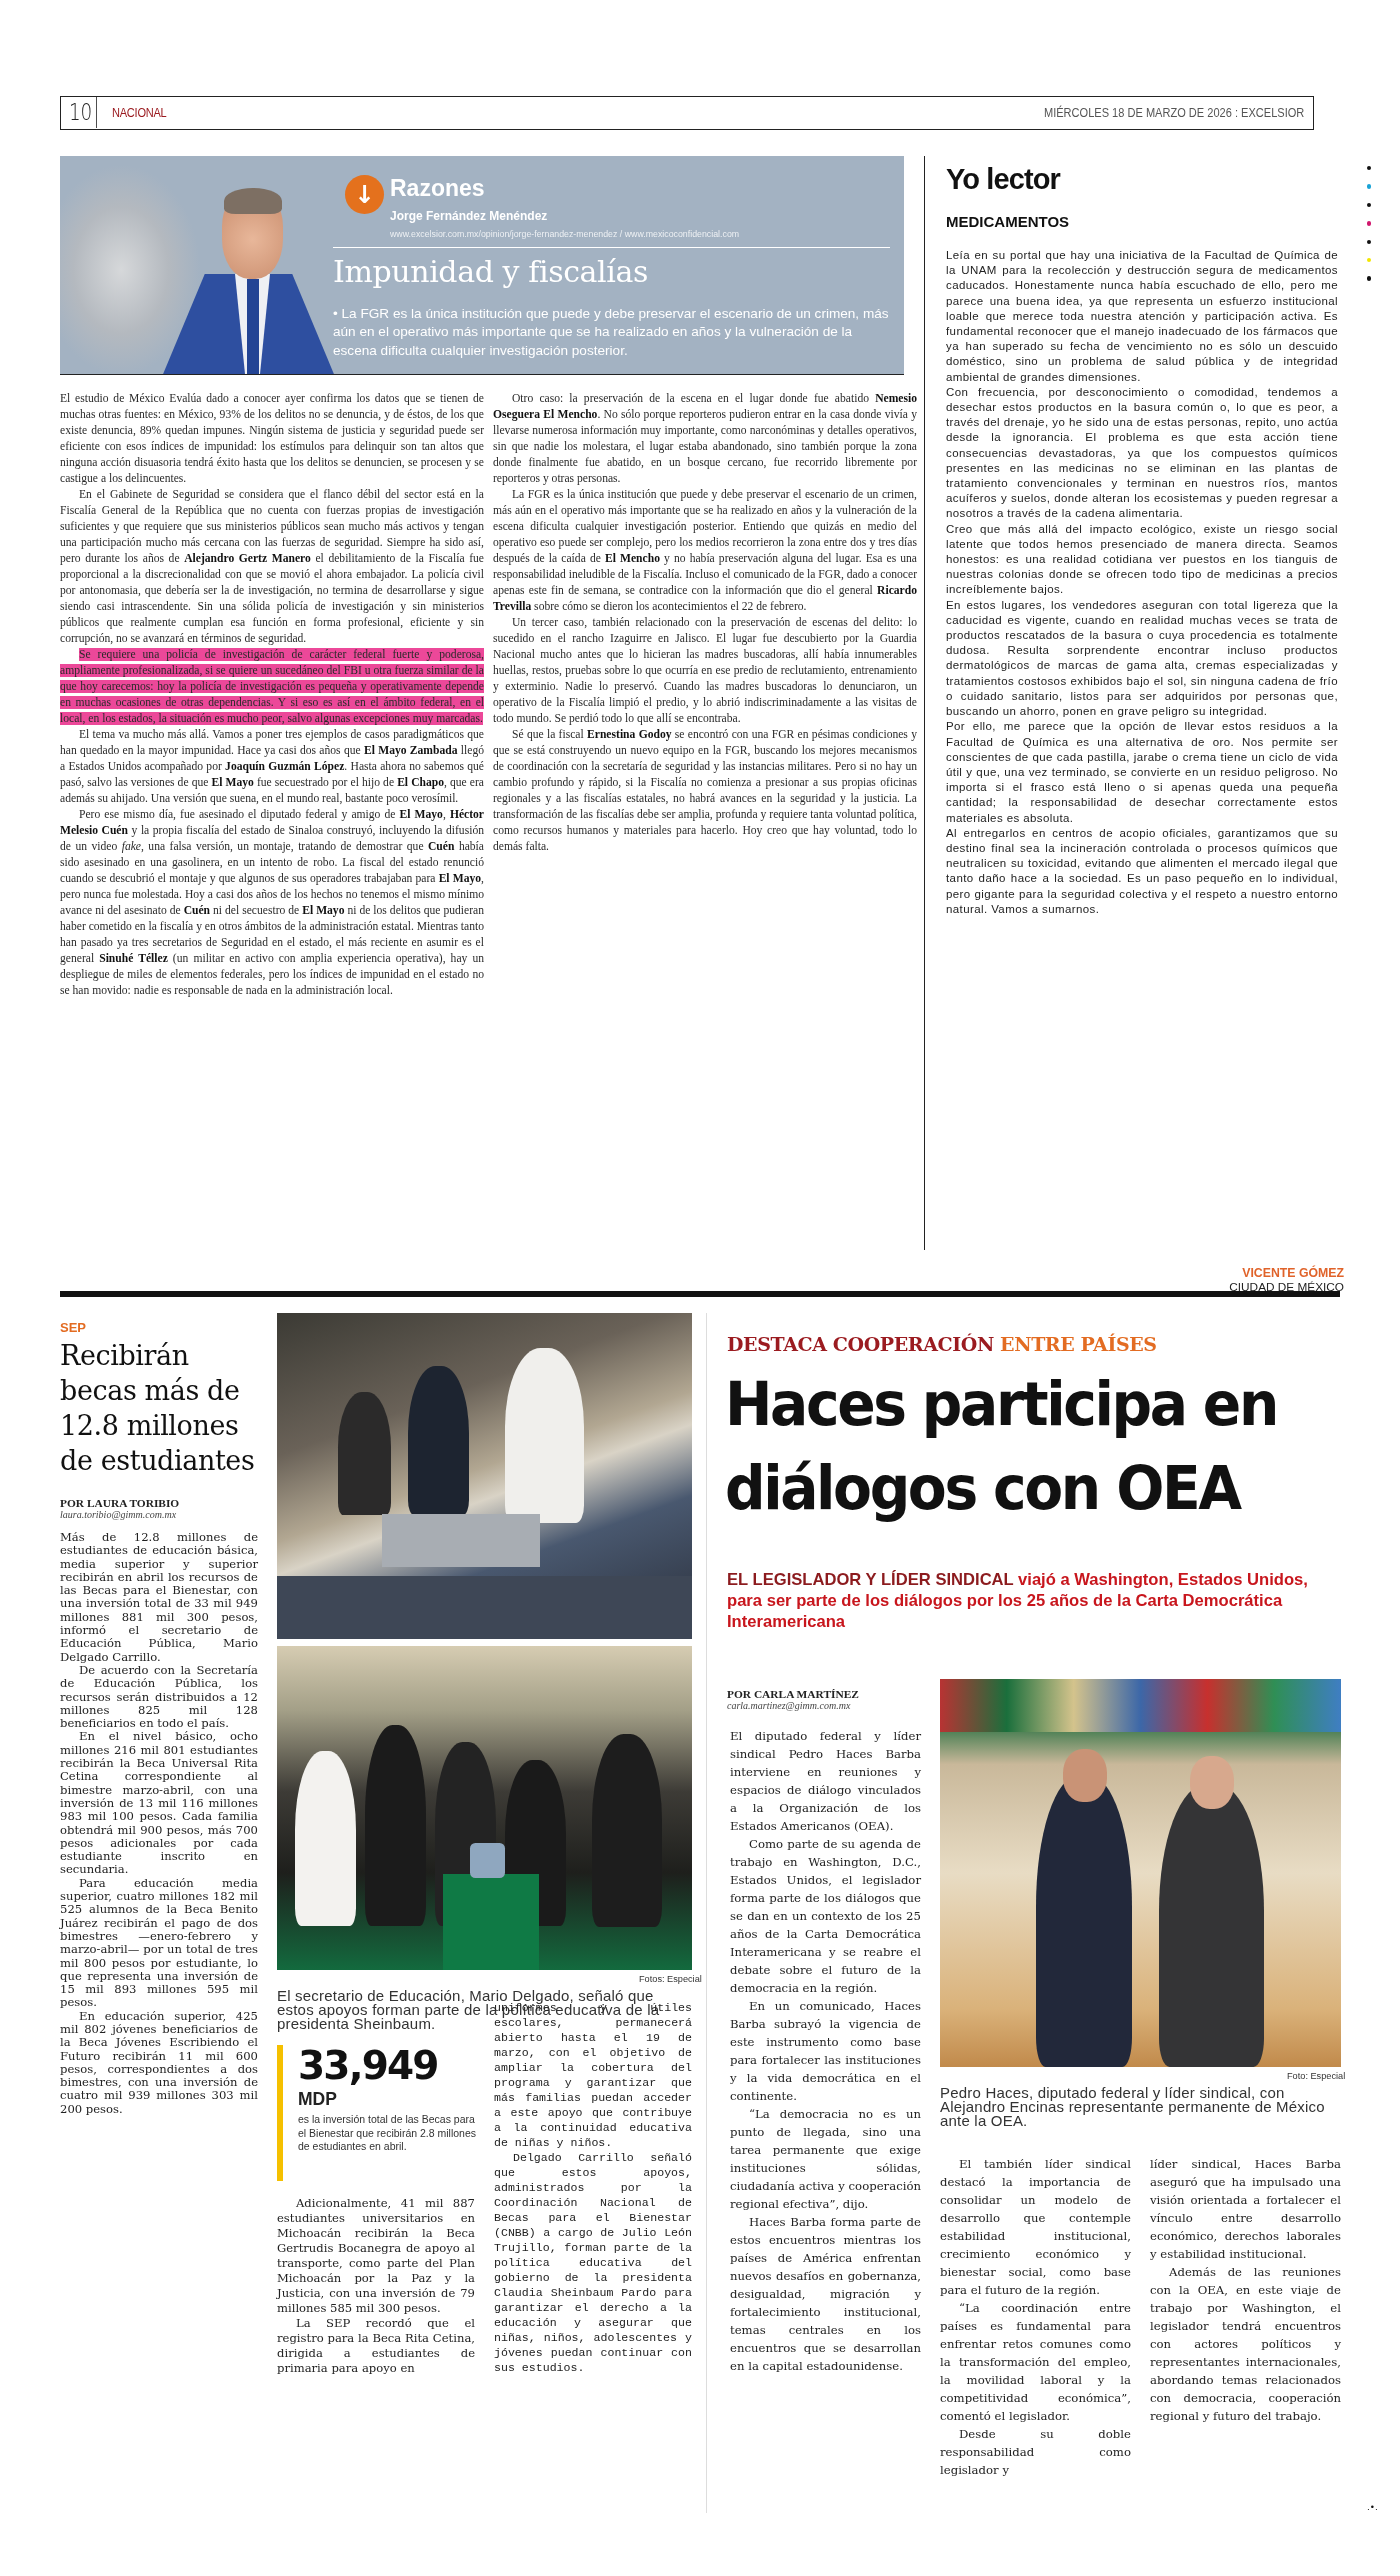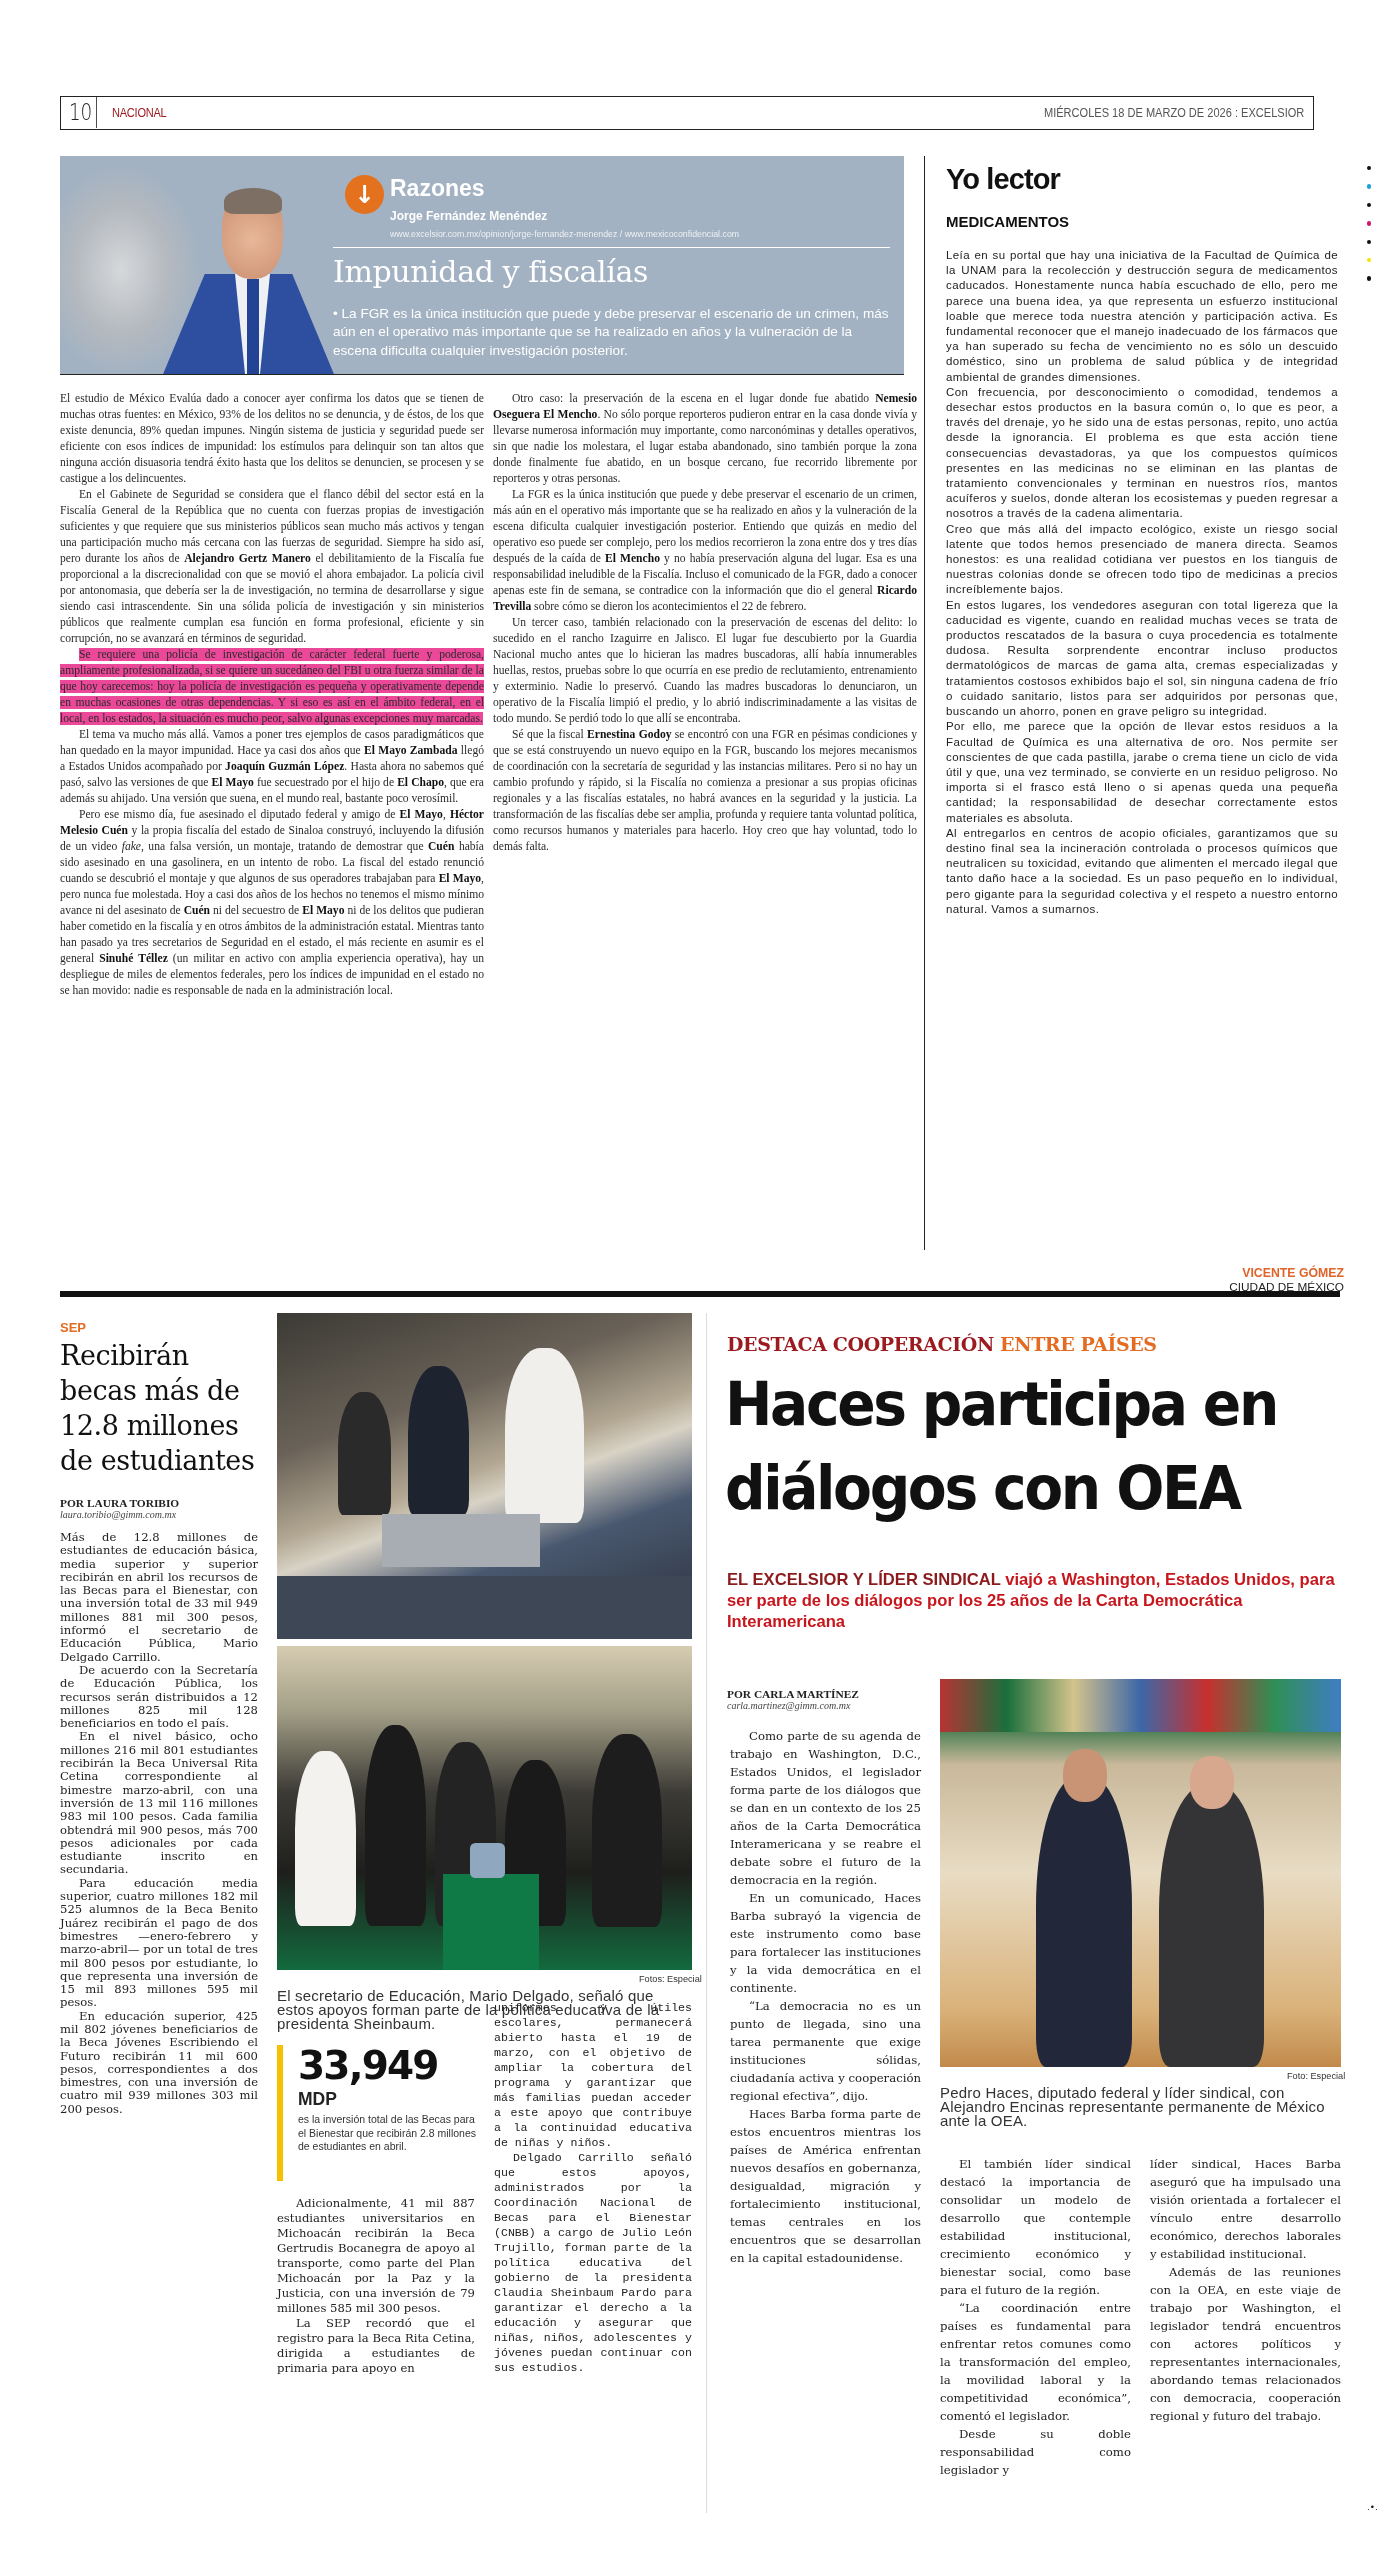--- a/index.html
+++ b/index.html
@@ -221,27 +221,28 @@
   <p>Delgado Carrillo señaló que estos apoyos, administrados por la Coordinación Nacional de Becas para el Bienestar (CNBB) a cargo de Julio León Trujillo, forman parte de la política educativa del gobierno de la presidenta Claudia Sheinbaum Pardo para garantizar el derecho a la educación y asegurar que niñas, niños, adolescentes y jóvenes puedan continuar con sus estudios.</p>
 </div>
 
 <div class="vrule2"></div>
 
 <div class="oea-kicker">
   <span class="k1">DESTACA COOPERACIÓN</span> <span class="k2">ENTRE PAÍSES</span>
 </div>
 <div class="oea-head">Haces participa en diálogos con OEA</div>
 <div class="oea-dek">
-  <span class="lead">EL EXCELSIOR Y LÍDER SINDICAL</span><span> viajó a Washington, Estados Unidos, para ser parte de los diálogos por los 25 años de la Carta Democrática Interamericana</span>
+  <span class="lead">EL LEGISLADOR Y LÍDER SINDICAL</span><span> viajó a Washington, Estados Unidos, para ser parte de los diálogos por los 25 años de la Carta Democrática Interamericana</span>
 </div>
 <div class="oea-byline">
   <div class="byline">POR CARLA MARTÍNEZ</div>
   <div class="email">carla.martinez@gimm.com.mx</div>
 </div>
 <div class="oea-col1">
+  <p class="first">El diputado federal y líder sindical Pedro Haces Barba interviene en reuniones y espacios de diálogo vinculados a la Organización de los Estados Americanos (OEA).</p>
   <p>Como parte de su agenda de trabajo en Washington, D.C., Estados Unidos, el legislador forma parte de los diálogos que se dan en un contexto de los 25 años de la Carta Democrática Interamericana y se reabre el debate sobre el futuro de la democracia en la región.</p>
   <p>En un comunicado, Haces Barba subrayó la vigencia de este instrumento como base para fortalecer las instituciones y la vida democrática en el continente.</p>
   <p>“La democracia no es un punto de llegada, sino una tarea permanente que exige instituciones sólidas, ciudadanía activa y cooperación regional efectiva”, dijo.</p>
   <p>Haces Barba forma parte de estos encuentros mientras los países de América enfrentan nuevos desafíos en gobernanza, desigualdad, migración y fortalecimiento institucional, temas centrales en los encuentros que se desarrollan en la capital estadounidense.</p>
 </div>
 
 <div class="photo oea-photo">
   <div style="position:absolute;left:0;top:0;width:401px;height:53px;background:linear-gradient(90deg,#b83333,#1a6f3c,#d4c38c,#3c67a8,#c7302e,#2f8f55,#3f7ec3);"></div>
   <div class="fig" style="left:96px;top:96px;width:96px;height:292px;background:#22283a;"></div>
   <div style="position:absolute;left:123px;top:70px;width:44px;height:53px;border-radius:45%;background:#c99376;"></div>

